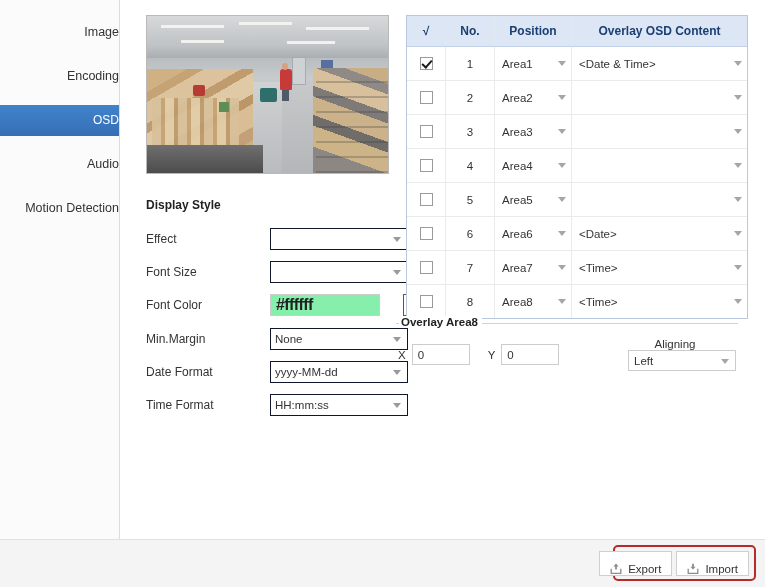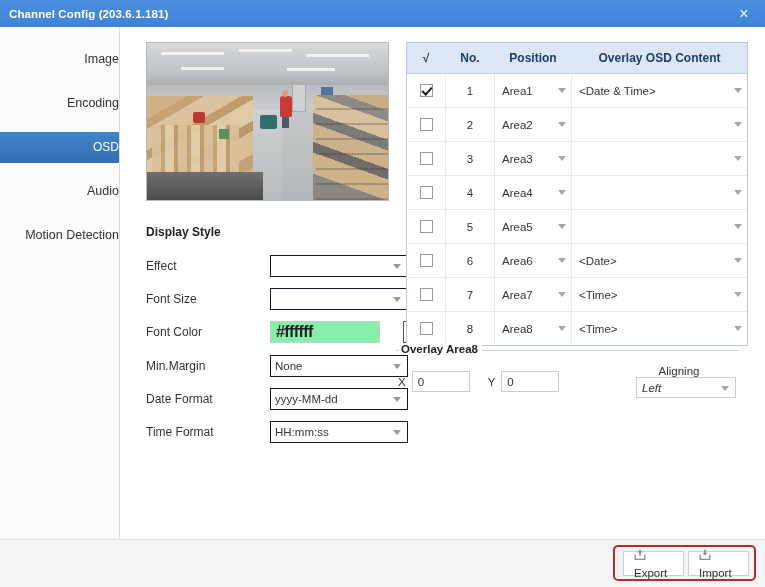--- a/index.html
+++ b/index.html
@@ -388,32 +388,31 @@
     font-family: "Liberation Sans", sans-serif;
   }
   .spacer-y { width: 18px; }
   .align-group {
     margin-left: auto;
     display: flex;
     align-items: center;
     flex-direction: column;
   }
   .align-select {
-    width: 100px; height: 21px;
+    width: 108px; height: 21px;
     box-sizing:border-box;
     border: 1px solid #cccccc;
     background: #ffffff;
     font-size: 11.5px;
     color: #333;
     padding: 0 5px;
     display:flex; align-items:center;
     position: relative;
     margin-left: 8px;
     cursor: pointer;
-    font-style: italic;
   }
   .align-select .arrow {
     position:absolute; right:6px; top:50%; margin-top:-2px;
     width:0;height:0;
     border-left:4px solid transparent;border-right:4px solid transparent;
     border-top:5px solid #a6a6a6;
   }
 
   
   .footer {
@@ -440,40 +439,35 @@
     display: flex;
     gap: 4px;
   }
   .btn {
     height: 25px;
     padding: 0 10px;
     min-width: 61px;
     border: 1px solid #cfcfcf;
     background: #ffffff;
     display: flex;
-    align-items: flex-start;
+    align-items: flex-end;
     justify-content: center;
     gap: 6px;
     font-size: 11.5px;
     color: #333;
     cursor: pointer;
     box-sizing: border-box;
-    flex-direction: column;
   }
   .btn svg { display:block; }
 </style>
 </head>
 <body>
 
 <div class="window">
 
-  <div class="titlebar">
-    <div class="titlebar-text">Channel Config (203.6.1.181)</div>
-    <div class="titlebar-close">×</div>
-  </div>
 
   <div class="content">
 
     <div class="sidebar">
       <div class="side-item">Image</div>
       <div class="side-item">Encoding</div>
       <div class="side-item active">OSD</div>
       <div class="side-item">Audio</div>
       <div class="side-item">Motion Detection</div>
     </div>

